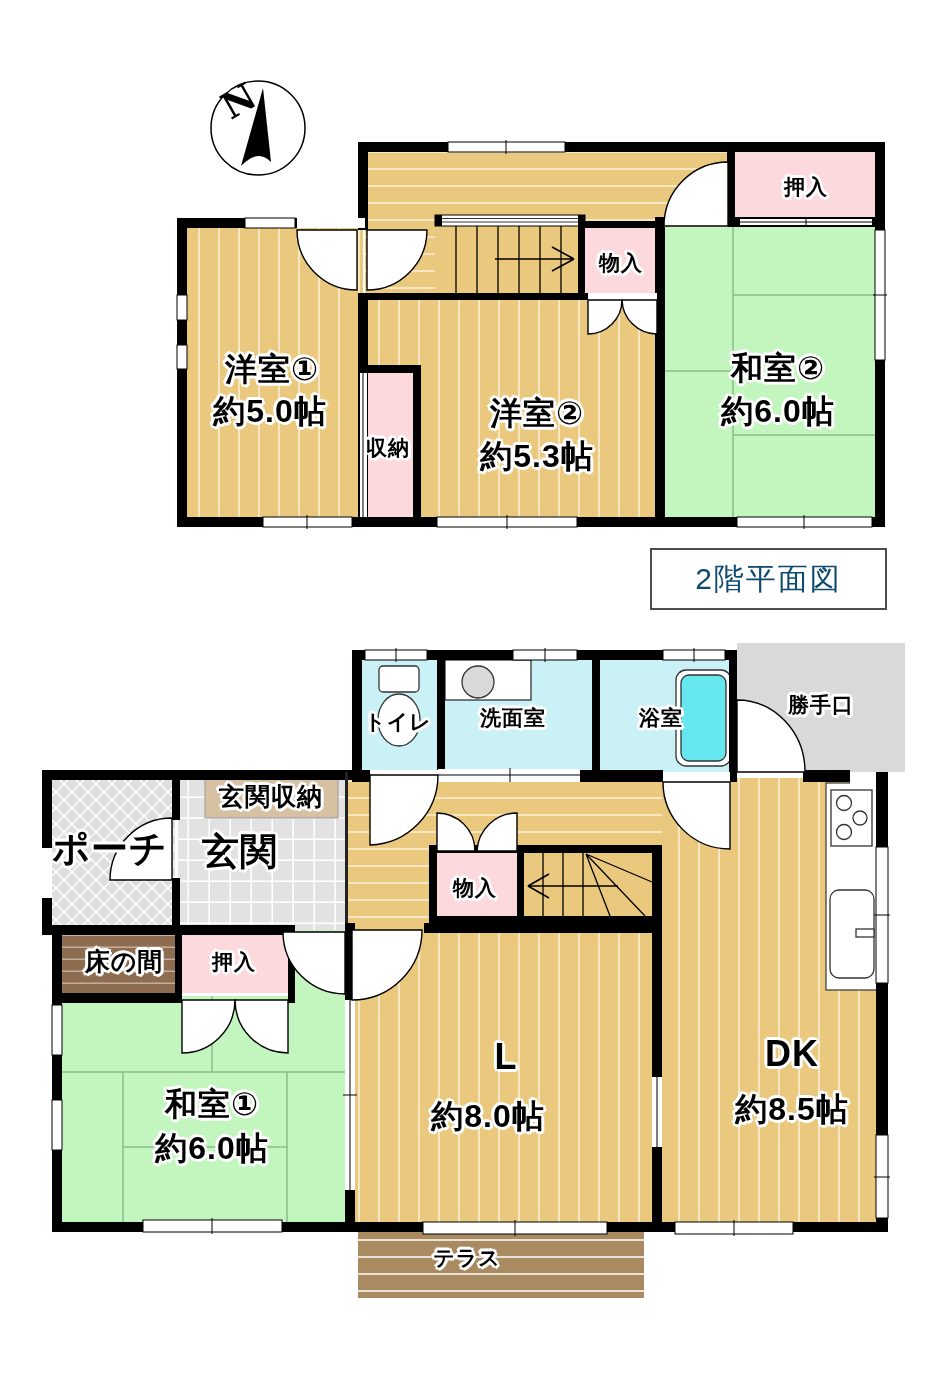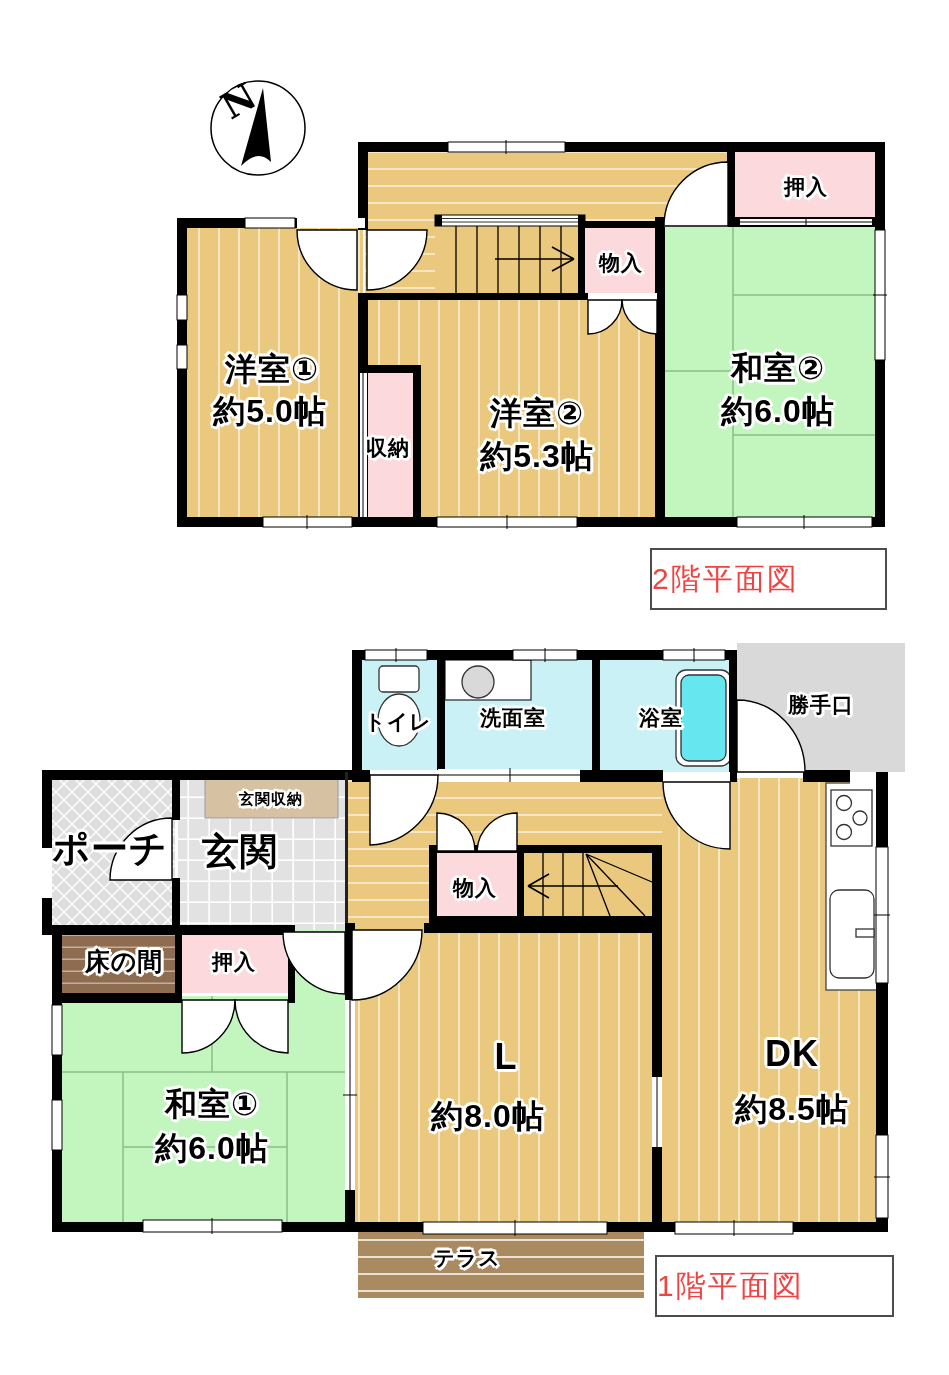--- a/index.html
+++ b/index.html
@@ -5,24 +5,24 @@
   html,body{margin:0;padding:0;background:#fff;}
   #stage{position:relative;width:949px;height:1375px;background:#fff;overflow:hidden;
          font-family:"Liberation Sans","DejaVu Sans",sans-serif;}
   #plan-svg{position:absolute;left:0;top:0;}
   .lb{position:absolute;transform:translate(-50%,-50%);font-weight:bold;color:#000;
       white-space:nowrap;line-height:1;letter-spacing:1px;
       text-shadow:2px 0 0 #fff,-2px 0 0 #fff,0 2px 0 #fff,0 -2px 0 #fff,
                   2px 2px 0 #fff,-2px -2px 0 #fff,2px -2px 0 #fff,-2px 2px 0 #fff,
                   3px 1px 0 #fff,-3px -1px 0 #fff,1px 3px 0 #fff,-1px -3px 0 #fff;}
   .s32{font-size:32px;margin-top:12px;} .s36{font-size:36px;} .s29{font-size:37px;}
-  .s27{font-size:21px;} .s25{font-size:25px;margin-left:7px;} .s23{font-size:15px;}
+  .s27{font-size:21px;} .s25{font-size:25px;margin-left:7px;} .s23{font-size:25px;font-family:Liberation Mono, monospace;}
   .titlebox{position:absolute;background:#fff;border:2px solid #4d4d4d;
-      display:flex;align-items:center;
-      font-size:30px;color:#ef4444;letter-spacing:2px;}
+      display:flex;align-items:center;justify-content:center;
+      font-size:30px;color:#0c4a6e;letter-spacing:2px;}
 </style>
 </head>
 <body>
 
 <div id="stage">
 
 <svg id="plan-svg" width="949" height="1375" viewBox="0 0 949 1375">
   <defs>
     <pattern id="pv" width="20" height="20" patternUnits="userSpaceOnUse">
       <rect width="20" height="20" fill="#eac87d"></rect>
@@ -286,17 +286,14 @@
   <div class="lb s32" style="left:212px;top:1136px">約6.0帖</div>
   <div class="lb s36" style="left:506px;top:1057px">L</div>
   <div class="lb s32" style="left:488px;top:1104px">約8.0帖</div>
   <div class="lb s36" style="left:792px;top:1054px">DK</div>
   <div class="lb s32" style="left:792px;top:1097px">約8.5帖</div>
   <div class="lb s27" style="left:467px;top:1257px">テラス</div>
 
   <div class="titlebox" style="left:650px;top:548px;width:233px;height:58px">
     <span>2階平面図</span>
   </div>
-  <div class="titlebox" style="left:655px;top:1255px;width:235px;height:58px">
-    <span>1階平面図</span>
-  </div>
 
 </div>
 
 </body></html>

